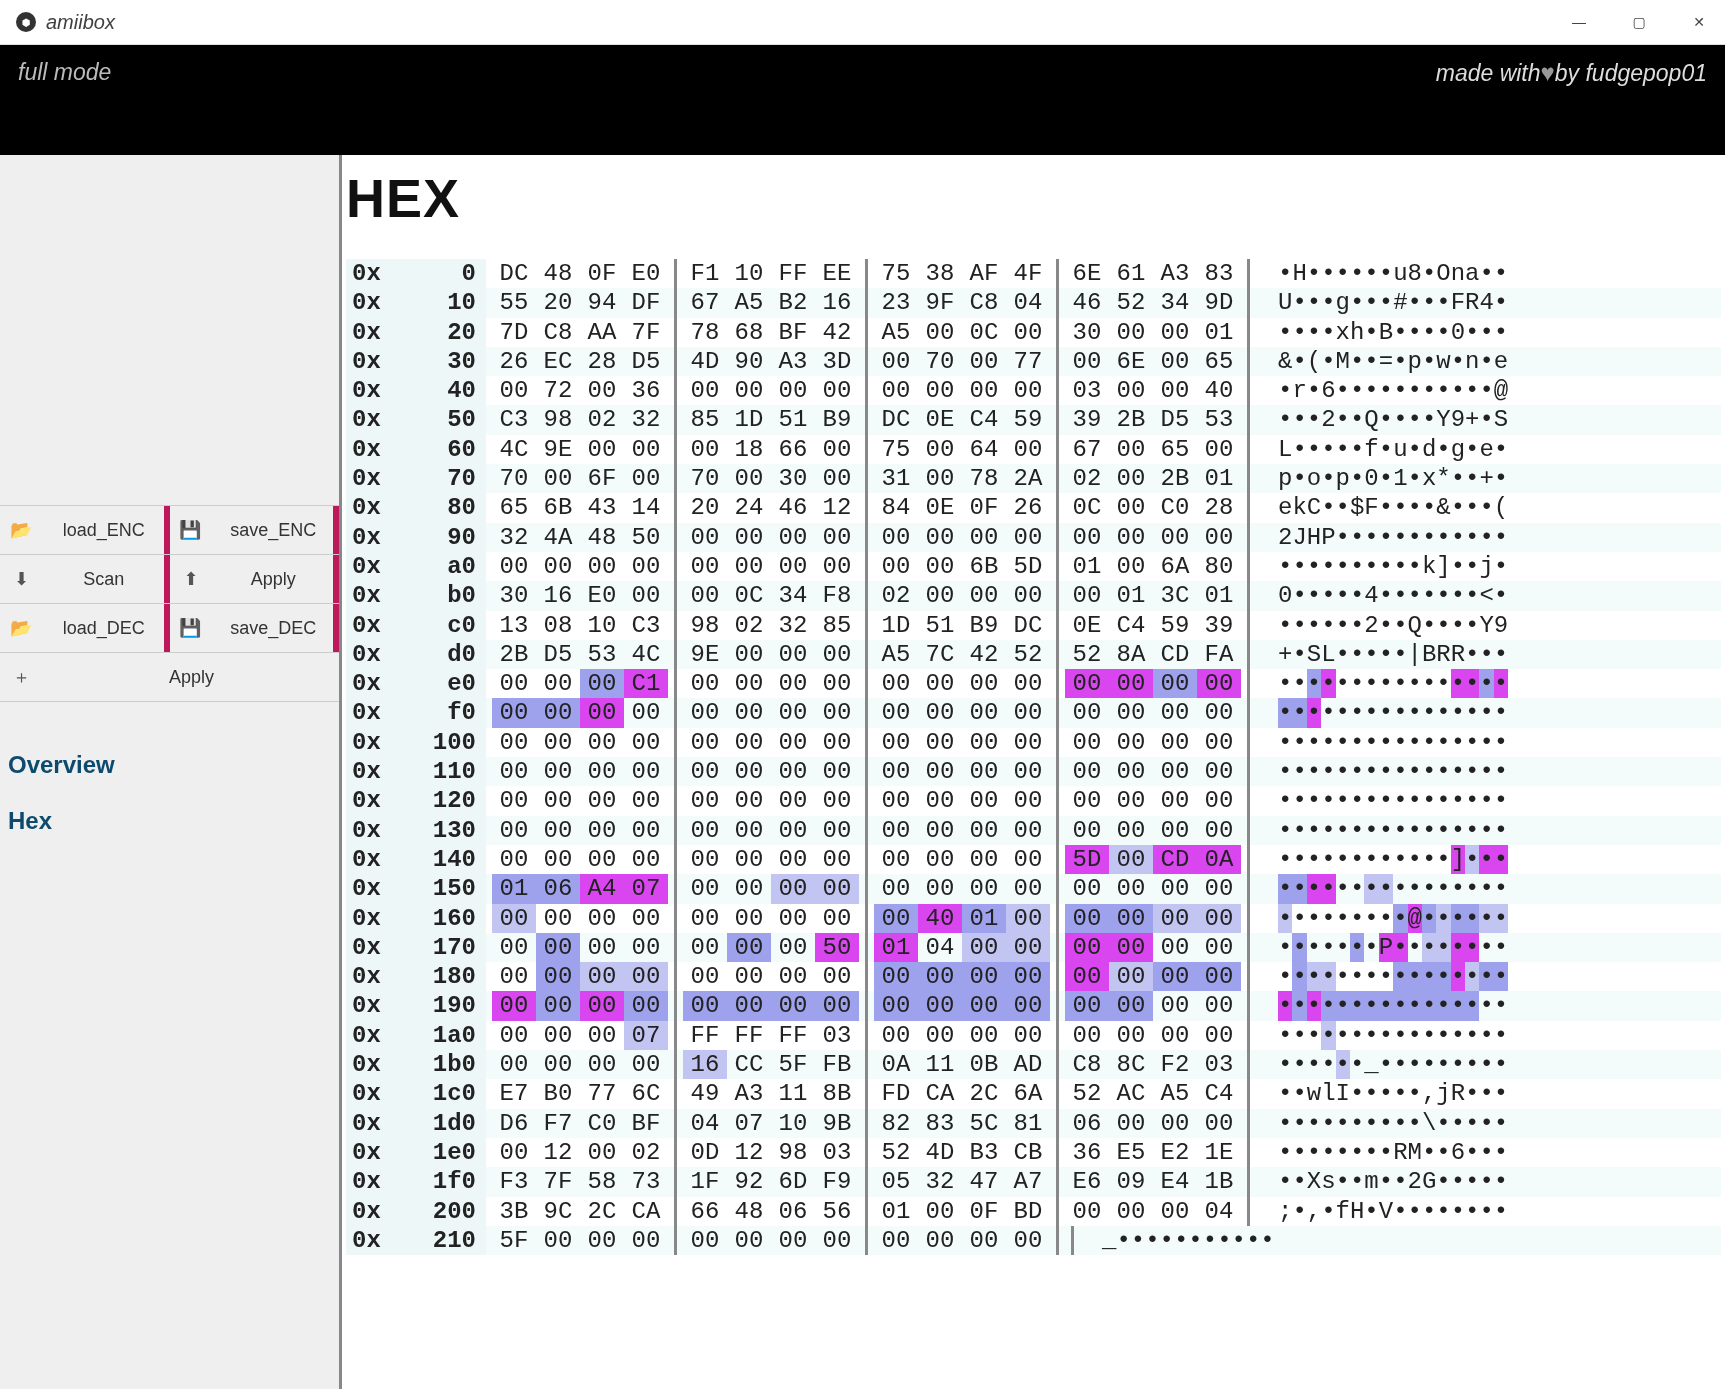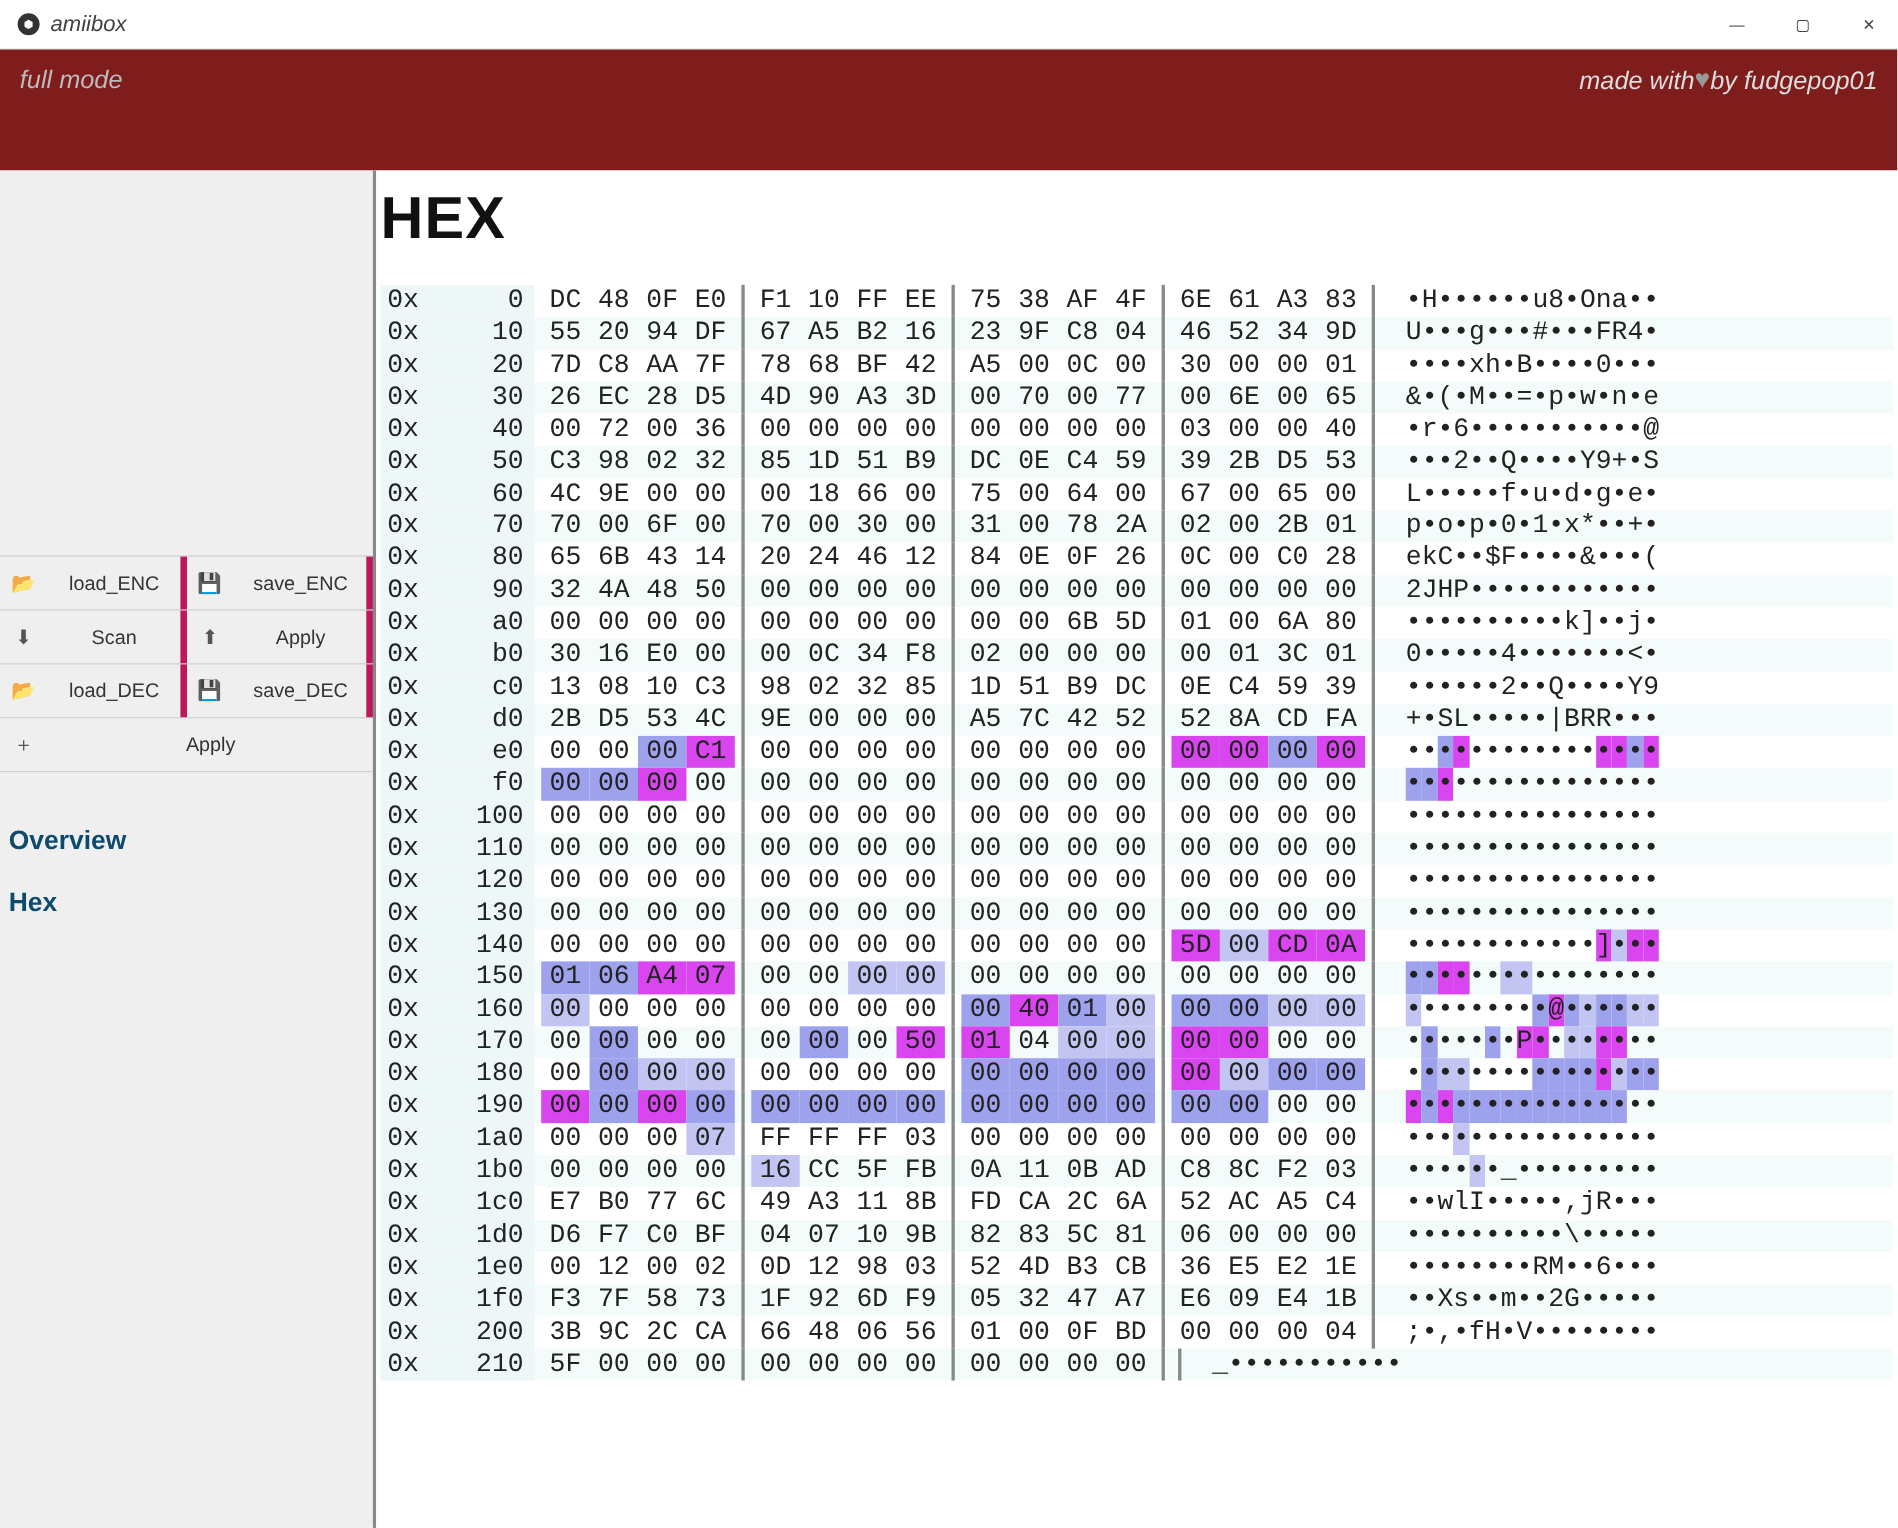--- a/index.html
+++ b/index.html
@@ -2,42 +2,42 @@
 <html><head>
 <meta charset="utf-8">
 <style>
 * { margin: 0; padding: 0; box-sizing: border-box; }
 body { font-family: -apple-system, BlinkMacSystemFont, "Segoe UI", sans-serif; width: 1725px; height: 1389px; overflow: hidden; background: #fff; }
 .titlebar { height: 45px; background: #fff; display: flex; align-items: center; padding: 0 16px; border-bottom: 1px solid #ddd; }
 .titlebar .icon { width: 20px; height: 20px; background: #333; border-radius: 50%; display: inline-flex; align-items: center; justify-content: center; color: #fff; font-size: 10px; margin-right: 10px; }
 .titlebar .title { color: #404040; font-size: 20px; flex: 1; font-style: italic; }
 .winctrl { display: flex; gap: 40px; }
 .winctrl span { width: 20px; height: 20px; display: inline-flex; align-items: center; justify-content: center; color: #444; font-size: 14px; cursor: pointer; }
-.blackbar { height: 110px; background: #7f1d1d; color: #bbb; display: flex; align-items: flex-start; padding: 14px 18px; font-style: italic; font-size: 23px; }
+.blackbar { height: 110px; background: #000000; color: #bbb; display: flex; align-items: flex-start; padding: 14px 18px; font-style: italic; font-size: 23px; }
 .blackbar .left { flex: 1; }
 .blackbar .right { font-style: italic; color: #ddd; display: flex; align-items: center; }
 .blackbar .heart { font-style: normal; font-size: 24px; color: #999; }
 .main { display: flex; height: calc(1389px - 45px - 110px); }
 .sidebar { width: 342px; background: #efefef; border-right: 3px solid #888; display: flex; flex-direction: column; }
 .sidebar-spacer { flex: 0 0 350px; }
 .btn-grid { border-top: 1px solid #ccc; }
 .btn-row { display: flex; height: 49px; border-bottom: 1px solid #ccc; }
 .btn-cell { display: flex; align-items: center; justify-content: center; font-size: 18px; color: #333; cursor: pointer; }
 .btn-icon { width: 44px; border-right: 1px solid transparent; color: #555; }
 .btn-label { flex: 1; border-right: 6px solid #be185d; }
 .btn-row.wide .btn-label { border-right: none; }
 .nav-items { padding: 35px 8px; }
 .nav-items .item { font-size: 24px; font-weight: 600; color: #0c4a6e; padding: 14px 0; cursor: pointer; }
 .content { flex: 1; padding: 12px 4px; overflow: hidden; background: #fff; }
 .hex-title { font-size: 54px; font-weight: 800; letter-spacing: 1px; color: #111; margin-bottom: 30px; }
 .opts { font-size: 24px; color: #222; margin-bottom: 8px; display: flex; align-items: center; gap: 6px; }
 .opts input { width: 20px; height: 20px; }
 .hex-table { font-family: "Courier New", Consolas, monospace; font-size: 24px; line-height: 29.3px; white-space: pre; color: #222; }
 .hex-row { display: flex; }
-.offset { width: 140px; display: flex; background: #eef7f7; }
+.offset { width: 140px; display: flex; background: #eef7f7; font-weight: bold; }
 .offset .pre { padding-left: 6px; }
 .offset .num { flex: 1; text-align: right; padding-right: 10px; }
 .group { display: flex; border-right: 3px solid #888; padding: 0 6px; }
 .group:last-of-type { border-right: none; }
 .byte { width: 44px; text-align: center; }
 .ascii { padding-left: 28px; display: flex; }
 .ascii .ch { width: 14.4px; text-align: center; display: inline-block; }
 .h1 { background: #c2c4f2; }
 .h2 { background: #9ea2ed; }
 .h3 { background: #d946ef; }

